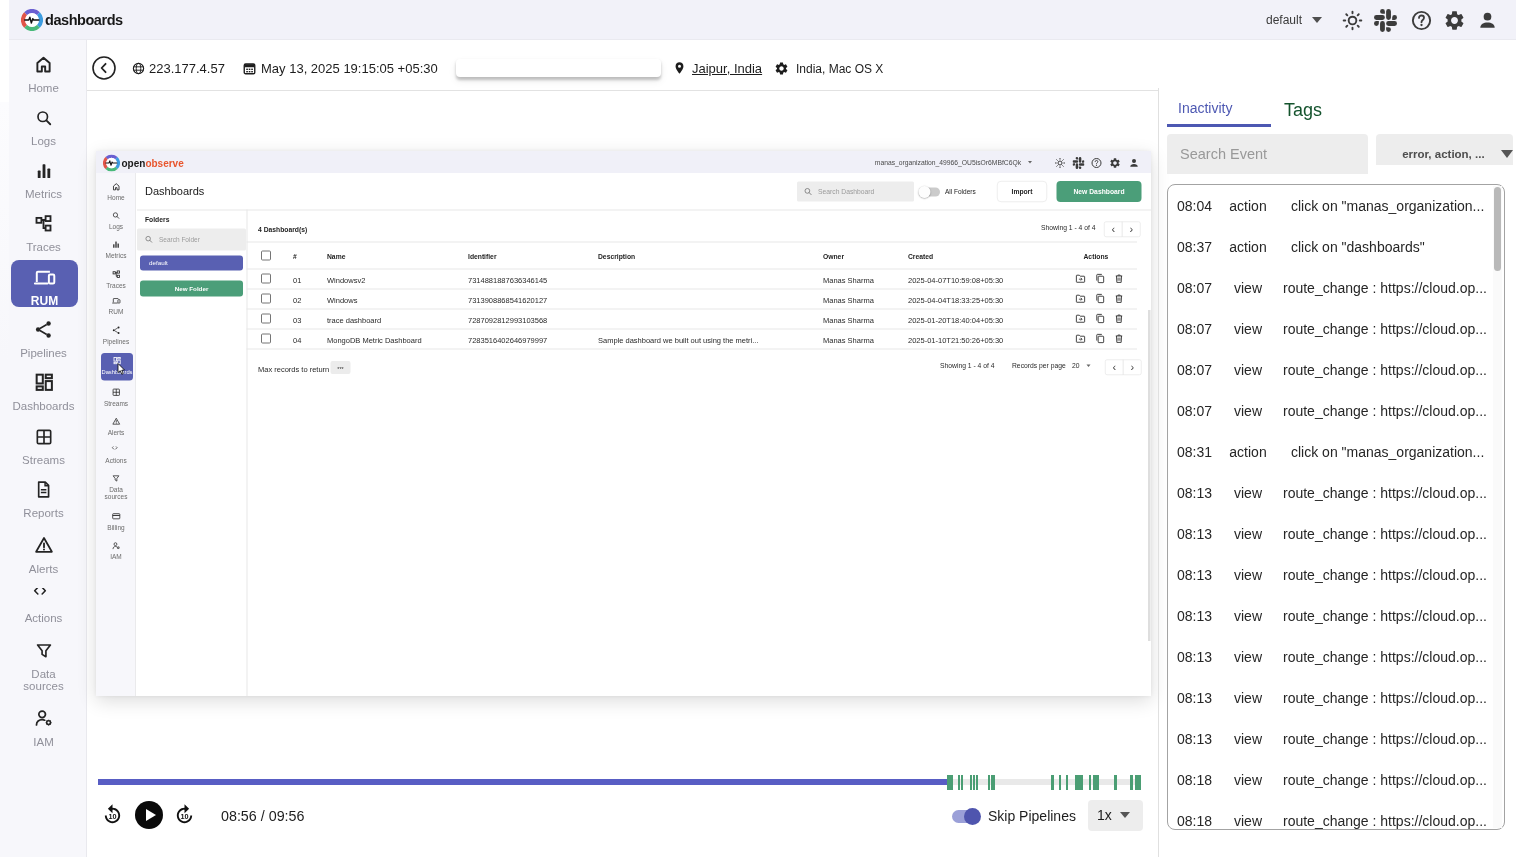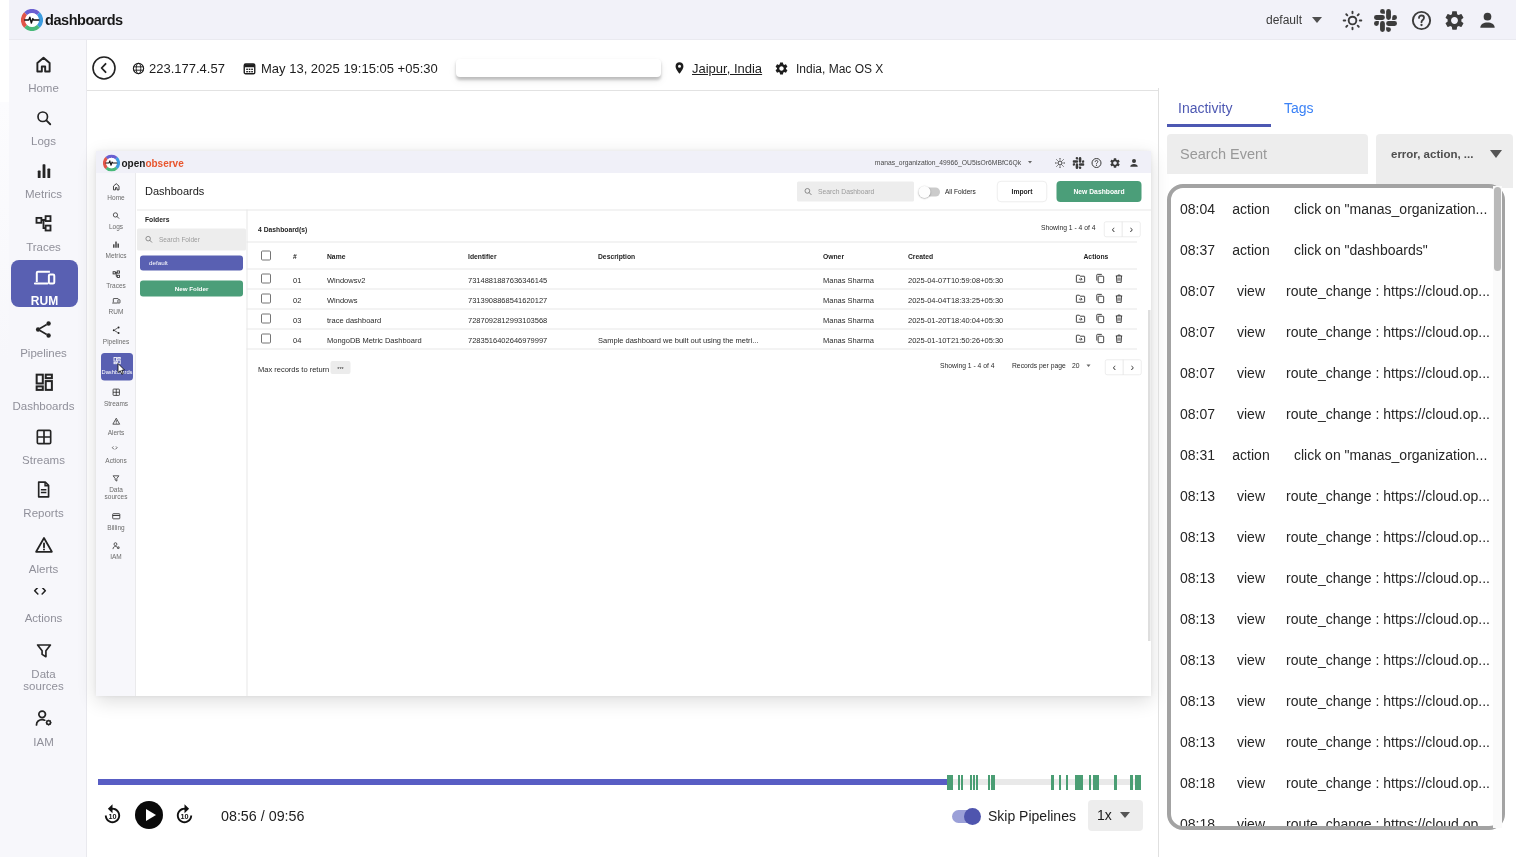--- a/index.html
+++ b/index.html
@@ -32,25 +32,25 @@
 .timetxt{position:absolute;left:221px;top:808px;font-size:14.3px;color:#1d1d1d;}
 .play{position:absolute;left:135px;top:801px;width:28px;height:28px;background:#0a0a0a;border-radius:50%;}
 .play:after{content:"";position:absolute;left:11px;top:8px;border-left:10px solid #fff;border-top:6px solid transparent;border-bottom:6px solid transparent;}
 .skiptgl{position:absolute;left:952px;top:810px;width:27px;height:13px;background:#9ba0d8;border-radius:7px;}
 .skiptgl:after{content:"";position:absolute;right:-2px;top:-2px;width:17px;height:17px;border-radius:50%;background:#4f55ae;}
 .skiptxt{position:absolute;left:988px;top:808px;font-size:14px;color:#1d1d1d;}
 .spd{position:absolute;left:1088px;top:800px;width:55px;height:31px;background:#ededed;border-radius:4px;font-size:14px;color:#1d1d1d;text-align:left;line-height:31px;padding-left:9px;}
 .spd .caret{border-top-color:#555;margin-left:8px;}
 .pborder{position:absolute;left:1158px;top:88px;width:1px;height:769px;background:#e0e0e0;}
 .tab1{position:absolute;left:1178px;top:100px;font-size:14px;color:#4d58b2;}
-.tab2{position:absolute;left:1284px;top:100px;font-size:14px;color:#3b82f6;}
+.tab2{position:absolute;left:1284px;top:100px;font-size:18px;color:#14532d;}
 .tabline{position:absolute;left:1167px;top:124px;width:104px;height:3px;background:#4d58b2;}
 .sev{position:absolute;left:1167px;top:134px;width:201px;height:40px;background:#ededed;border-radius:4px 4px 0 0;font-size:14.5px;color:#999;line-height:40px;padding-left:13px;}
-.fdd{position:absolute;left:1376px;top:134px;width:137px;height:54px;background:#ededed;border-radius:4px 4px 0 0;font-size:11.5px;font-weight:bold;color:#4e4e4e;line-height:40px;padding-left:15px;}
-.evlist{position:absolute;left:1167px;top:184px;width:338px;height:646px;border:4px solid #a3a3a3;border-radius:16px;overflow:hidden;}
+.fdd{position:absolute;left:1376px;top:134px;width:137px;height:31px;background:#ededed;border-radius:4px 4px 0 0;font-size:11.5px;font-weight:bold;color:#4e4e4e;line-height:40px;padding-left:15px;text-align:right;}
+.evlist{position:absolute;left:1167px;top:184px;width:338px;height:646px;border:1px solid #a3a3a3;border-radius:8px;overflow:hidden;}
 .evrow{position:absolute;left:0;width:336px;height:41px;font-size:14px;color:#262626;}
 .evrow .c1{position:absolute;left:9px;top:12px;width:56px;}
 .evrow .c2{position:absolute;left:45px;top:12px;width:70px;text-align:center;}
 .evrow .c3{position:absolute;left:115px;top:12px;width:213px;text-align:left;white-space:nowrap;}
 .evsb{position:absolute;left:1493px;top:186px;width:9px;height:642px;background:#fafafa;}
 .evsb:after{content:"";position:absolute;left:1px;top:1px;width:7px;height:84px;background:#b9b9b9;border-radius:4px;}
 
 .rp *{position:absolute;}
 .rp-si svg,.rp-si span,.rp-dashsel svg,.rp-dashsel span{position:static;}
 .rp-hdr{left:0;top:0;width:2110px;height:44px;background:#f0f0f8;}

